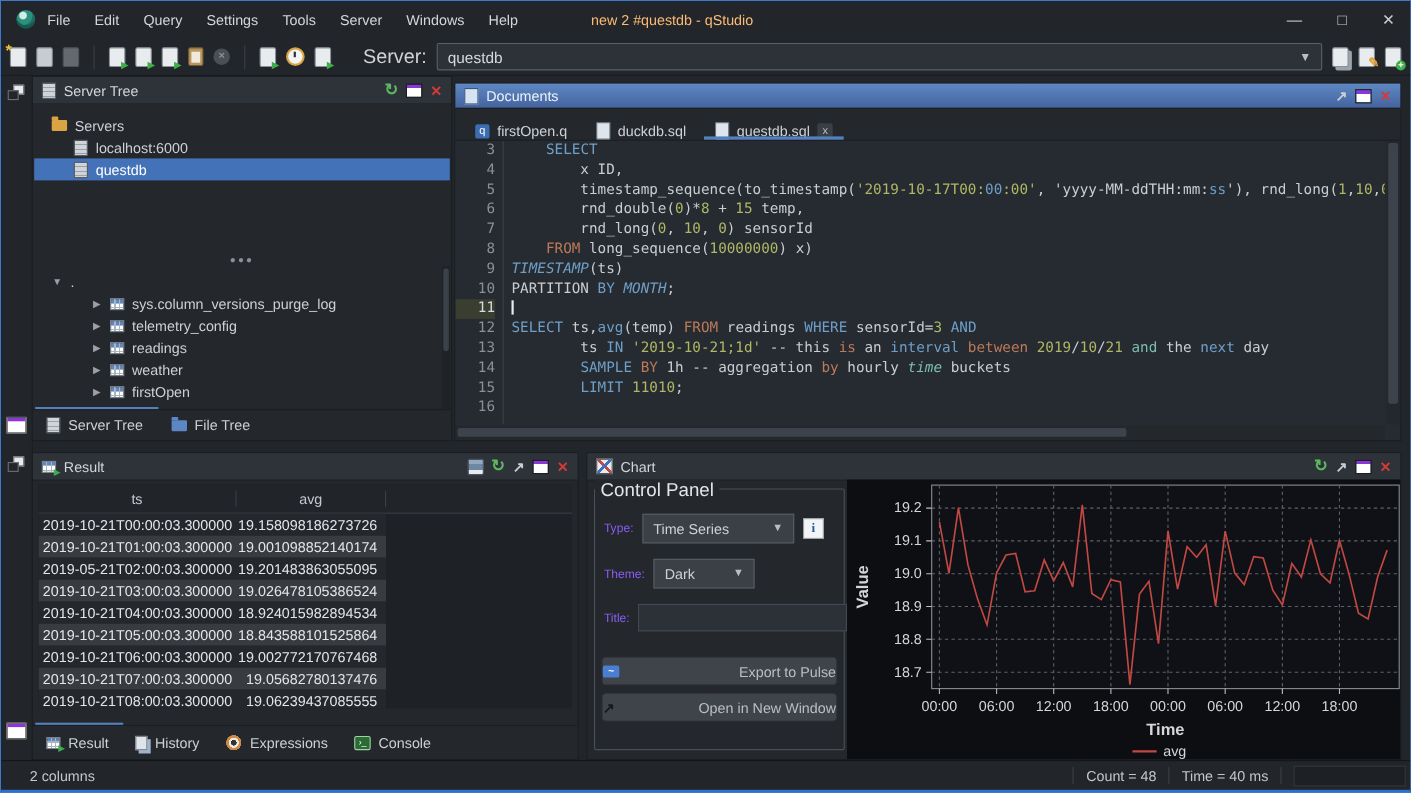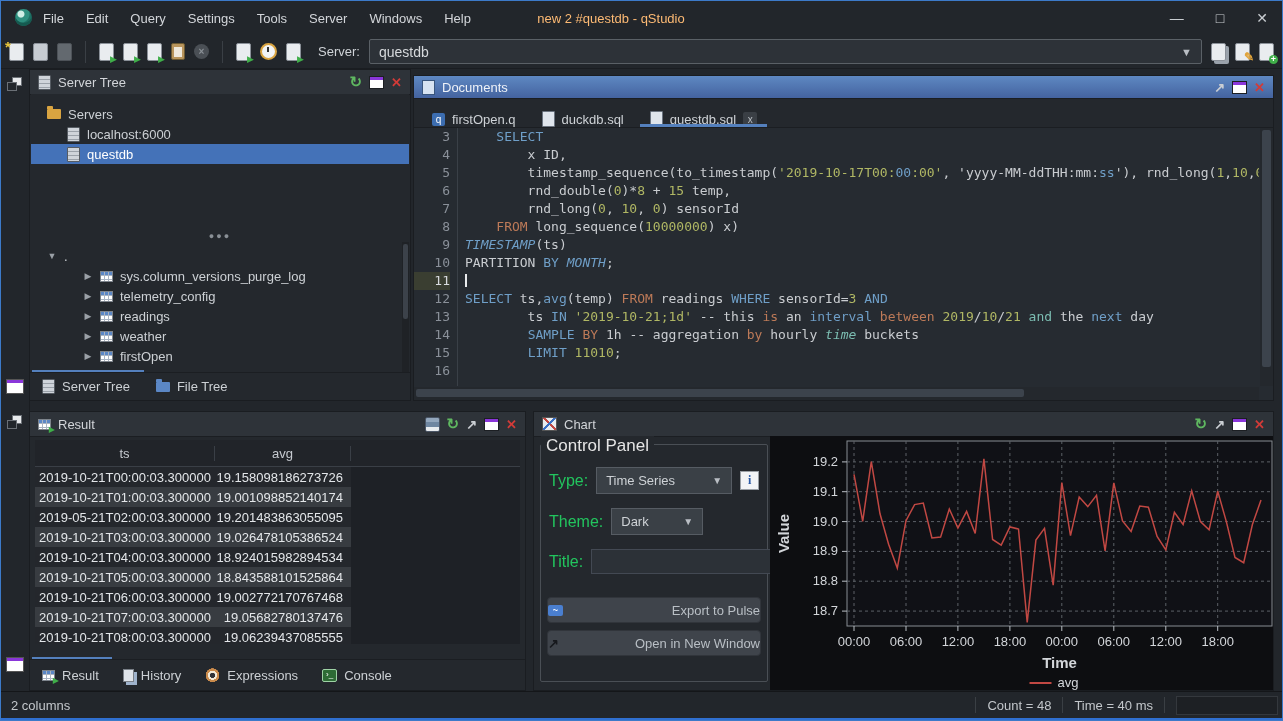--- a/index.html
+++ b/index.html
@@ -13,21 +13,21 @@
   .menus{position:absolute;left:42px;top:0;height:34px;display:flex;align-items:center;gap:22px;
          font-size:13px;color:#d3d6da}
   .wtitle{position:absolute;left:430px;width:360px;top:0;height:34px;display:flex;align-items:center;
           justify-content:center;color:#fdba74;font-size:13px}
   .winctl{position:absolute;right:14px;top:0;height:34px;display:flex;align-items:center;gap:32px;
           color:#c9cdd1;font-size:14px}
   
   .toolbar{position:absolute;left:0;top:34px;right:0;height:34px;background:#22262b;
            border-bottom:1px solid #1a1d21;display:flex;align-items:center;padding:0 8px;gap:9px;box-sizing:border-box}
   .tsep{width:1px;height:22px;background:#3a3f45;margin:0 4px}
-  .srvlabel{color:#cfd3d7;font-size:13px;margin-left:8px}
+  .srvlabel{color:#cfd3d7;font-size:18px;margin-left:20px}
   .combo{height:23px;background:#2d3238;border:1px solid #5a6066;border-radius:2px;display:flex;
          align-items:center;padding:0 9px;color:#d6d9dc;font-size:14px;flex:1;min-width:60px}
   .combo .arr{margin-left:auto;color:#b9bec4;font-size:11px}
   .pg{display:inline-block;width:13px;height:16px;background:#e9ecef;border:1px solid #8a9098;
       border-radius:2px;position:relative}
   .pg.new::after{content:"*";color:#e8c53a;position:absolute;top:-6px;left:-5px;font-size:15px;font-weight:bold}
   .pg.open{background:#c7ccd2}
   .pg.dim{background:#8f969d;border-color:#6a7076;opacity:.6}
   .pg.run::after{content:"▶";color:#3fae49;position:absolute;right:-4px;bottom:-4px;font-size:9px}
   .pg.copy{box-shadow:3px 3px 0 #9aa2ab}
@@ -145,21 +145,21 @@
   .rrow.alt{background:#383c41}
   .rrow .rc1{text-align:center}
   .rrow .rc2{text-align:right;padding-right:8px;box-sizing:border-box}
   .resultp .ptabs{height:30px;gap:24px}
   .resultp .tabind{left:2px;bottom:30px;width:80px}
   
   .chartp{left:532px;top:410px;right:8px;bottom:29px}
   .cpanel{position:absolute;left:6px;top:32px;width:226px;bottom:8px;border:1px solid #4a4f55;border-radius:2px}
   .cplegend{position:absolute;top:-9px;left:0;background:#24282d;padding:0 5px;color:#e5e5e5;font-size:17px}
   .crow{display:flex;align-items:center;gap:8px;margin:0 8px}
-  .crow .clabel{color:#22c55e;font-size:16px}
+  .crow .clabel{color:#8b5cf6;font-size:11px}
   .csel{height:25px;background:#3a4046;border:1px solid #565c63;display:flex;align-items:center;
         padding:0 9px;color:#ced2d6;font-size:13px;gap:8px}
   .csel .arr{margin-left:auto;color:#b9bec4;font-size:10px}
   .tinput{height:23px;background:#2c3137;border:1px solid #434953;color:#ced2d6;flex:1;font-size:13px;padding:0 6px}
   .btns{position:absolute;left:6px;right:6px;top:152px;display:flex;flex-direction:column;gap:7px}
   .cbtn{height:24px;background:#3f444b;border:1px solid #31353b;border-radius:4px;display:flex;
         align-items:center;justify-content:space-between;gap:17px;color:#b9bfc5;font-size:13px}
   .chartarea{position:absolute;left:236px;top:24px;right:0;bottom:0;background:#0d0e11}
   
   .statusbar{position:absolute;left:0;right:0;bottom:0;height:29px;background:#22262b;border-top:1px solid #141619;
@@ -517,21 +517,21 @@
           <path d="M84.0 38.4 L92.7 85.3 L101.3 25.6 L110.0 77.8 L118.6 108.2 L127.3 132.1 L136.0 84.7 L144.6 68.6 L153.3 67.1 L161.9 102.0 L170.6 101.1 L179.3 73.0 L187.9 92.1 L196.6 75.4 L205.2 97.5 L213.9 22.9 L222.6 103.5 L231.2 109.1 L239.9 90.9 L248.5 93.0 L257.2 186.4 L265.9 104.1 L274.5 92.4 L283.2 149.1 L291.8 46.5 L300.5 99.6 L309.2 61.1 L317.8 70.6 L326.5 59.3 L335.1 114.8 L343.8 46.8 L352.5 85.0 L361.1 95.4 L369.8 70.0 L378.4 71.2 L387.1 100.5 L395.8 113.9 L404.4 76.3 L413.1 88.5 L421.7 54.8 L430.4 85.6 L439.1 93.9 L447.7 55.1 L456.4 85.9 L465.0 121.4 L473.7 126.7 L482.4 88.5 L491.0 64.1" fill="none" stroke="#c14843" stroke-width="1.5"></path>
           <text transform="rotate(-90 15 97.5)" x="15" y="101.5" text-anchor="middle" fill="#d3d6da" font-size="15" font-weight="bold" font-family="Liberation Sans,sans-serif">Value</text>
           <text x="289.5" y="232" text-anchor="middle" fill="#d3d6da" font-size="15" font-weight="bold" font-family="Liberation Sans,sans-serif">Time</text>
           <line x1="259.5" x2="281.5" y1="247" y2="247" stroke="#c14843" stroke-width="2"></line>
           <text x="287.5" y="251" fill="#d3d6da" font-size="13" font-family="Liberation Sans,sans-serif">avg</text>
         </svg>
     </div>
   </div>
 
   <div class="statusbar">
-    <span style="margin-left:10px">2 columns</span>
+    <span style="margin-left:26px">2 columns</span>
     <span style="margin-left:auto"></span>
     <span class="ssep"></span>
     <span>Count = 48</span>
     <span class="ssep"></span>
     <span>Time = 40 ms</span>
     <span class="ssep"></span>
     <span class="sbox"></span>
   </div>
 </div>
 

